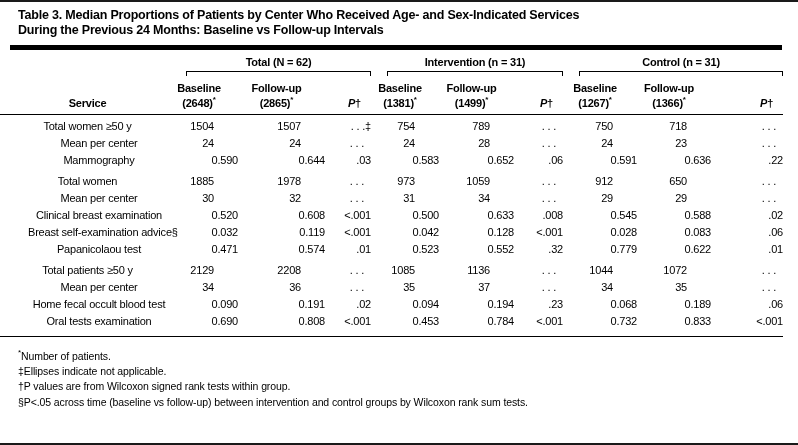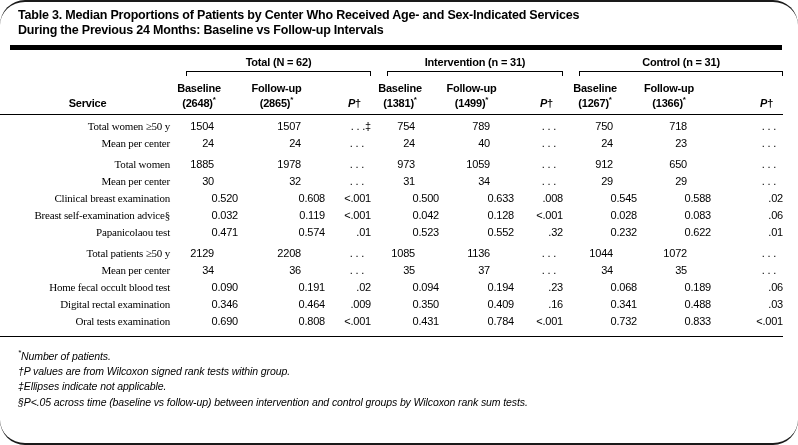--- a/index.html
+++ b/index.html
@@ -2,21 +2,20 @@
 <html><head>
 <meta charset="utf-8">
 <style>
   html, body { margin:0; padding:0; background:#ffffff; }
   body { width:798px; height:445px; overflow:hidden; }
   .page {
     box-sizing:border-box; width:798px; height:445px;
     border-top:2px solid #1a1a1a; border-bottom:2px solid #1a1a1a;
     font-family:"Liberation Sans", sans-serif; color:#000;
     background:#fff;
-    border-radius:25px;
   }
   .title {
     margin:6px 0 0 18px; font-size:12.5px; font-weight:bold;
     line-height:15px; letter-spacing:-0.2px;
   }
   .thick-bar { margin:7px 0 0 10px; width:772px; height:5px; background:#000; }
 
   table {
     border-collapse:collapse; table-layout:fixed;
     width:783px;
@@ -35,29 +34,29 @@
   th.num-h { text-align:center; padding-right:10px; }
   th.p-h { text-align:right; padding-right:10px; }
   th.num-h sup { font-size:8px; }
 
   tbody td {
     font-size:11px; letter-spacing:-0.2px; padding:0;
     line-height:17px; height:17px; white-space:nowrap;
   }
   tbody tr:first-child td { padding-top:3px; }
   tbody tr.gap td { padding-top:4px; }
-  td.service { text-align:right; padding-left:5px; overflow:visible;font-family:Liberation Serif, serif; }
+  td.service { text-align:center; padding-left:5px; overflow:visible; }
   td.service.indent { padding-left:28px; }
   td.num { text-align:right; }
   td.num.int { padding-right:24px; }
   td.num.ell { padding-right:7px; }
   tbody tr:last-child td { padding-bottom:6px; border-bottom:1.5px solid #000; }
 
   .footnotes {
-    margin:8px 12px 0 18px; font-style:italic; font-size:10.5px;
+    margin:8px 12px 0 18px; font-size:10.5px;
     line-height:15.5px; letter-spacing:-0.1px;
   }
   .fn-line { display:block; }
   .sup-star { vertical-align:super; font-size:8px; }
 </style>
 </head>
 <body>
 
 <div class="page">
 
@@ -155,25 +154,37 @@
           <td class="num int">750</td>
           <td class="num int">718</td>
           <td class="num ell">. . .</td>
         </tr>
         <tr>
           <td class="service indent">Mean per center</td>
           <td class="num int">24</td>
           <td class="num int">24</td>
           <td class="num ell">. . .</td>
           <td class="num int">24</td>
-          <td class="num int">40</td>
+          <td class="num int">28</td>
           <td class="num ell">. . .</td>
           <td class="num int">24</td>
           <td class="num int">23</td>
           <td class="num ell">. . .</td>
+        </tr>
+        <tr>
+          <td class="service indent">Mammography</td>
+          <td class="num">0.590</td>
+          <td class="num">0.644</td>
+          <td class="num">.03</td>
+          <td class="num">0.583</td>
+          <td class="num">0.652</td>
+          <td class="num">.06</td>
+          <td class="num">0.591</td>
+          <td class="num">0.636</td>
+          <td class="num">.22</td>
         </tr>
         <tr class="gap">
           <td class="service">Total women</td>
           <td class="num int">1885</td>
           <td class="num int">1978</td>
           <td class="num ell">. . .</td>
           <td class="num int">973</td>
           <td class="num int">1059</td>
           <td class="num ell">. . .</td>
           <td class="num int">912</td>
@@ -217,21 +228,21 @@
           <td class="num">.06</td>
         </tr>
         <tr>
           <td class="service indent">Papanicolaou test</td>
           <td class="num">0.471</td>
           <td class="num">0.574</td>
           <td class="num">.01</td>
           <td class="num">0.523</td>
           <td class="num">0.552</td>
           <td class="num">.32</td>
-          <td class="num">0.232</td>
+          <td class="num">0.779</td>
           <td class="num">0.622</td>
           <td class="num">.01</td>
         </tr>
         <tr class="gap">
           <td class="service">Total patients ≥50 y</td>
           <td class="num int">2129</td>
           <td class="num int">2208</td>
           <td class="num ell">. . .</td>
           <td class="num int">1085</td>
           <td class="num int">1136</td>
@@ -258,46 +269,34 @@
           <td class="num">0.191</td>
           <td class="num">.02</td>
           <td class="num">0.094</td>
           <td class="num">0.194</td>
           <td class="num">.23</td>
           <td class="num">0.068</td>
           <td class="num">0.189</td>
           <td class="num">.06</td>
         </tr>
         <tr>
-          <td class="service indent">Digital rectal examination</td>
-          <td class="num">0.346</td>
-          <td class="num">0.464</td>
-          <td class="num">.009</td>
-          <td class="num">0.350</td>
-          <td class="num">0.409</td>
-          <td class="num">.16</td>
-          <td class="num">0.341</td>
-          <td class="num">0.488</td>
-          <td class="num">.03</td>
-        </tr>
-        <tr>
           <td class="service indent">Oral tests examination</td>
           <td class="num">0.690</td>
           <td class="num">0.808</td>
           <td class="num">&lt;.001</td>
-          <td class="num">0.431</td>
+          <td class="num">0.453</td>
           <td class="num">0.784</td>
           <td class="num">&lt;.001</td>
           <td class="num">0.732</td>
           <td class="num">0.833</td>
           <td class="num">&lt;.001</td>
         </tr>
       </tbody>
   </table>
 
   <div class="footnotes">
     <span class="fn-line"><span class="sup-star">*</span><span>Number of patients.</span></span>
+    <span class="fn-line"><span>‡</span><span>Ellipses indicate not applicable.</span></span>
     <span class="fn-line"><span>†</span><span>P values are from Wilcoxon signed rank tests within group.</span></span>
-    <span class="fn-line"><span>‡</span><span>Ellipses indicate not applicable.</span></span>
     <span class="fn-line"><span>§</span><span>P&lt;.05 across time (baseline vs follow-up) between intervention and control groups by Wilcoxon rank sum tests.</span></span>
   </div>
 
 </div>
 
 </body></html>

